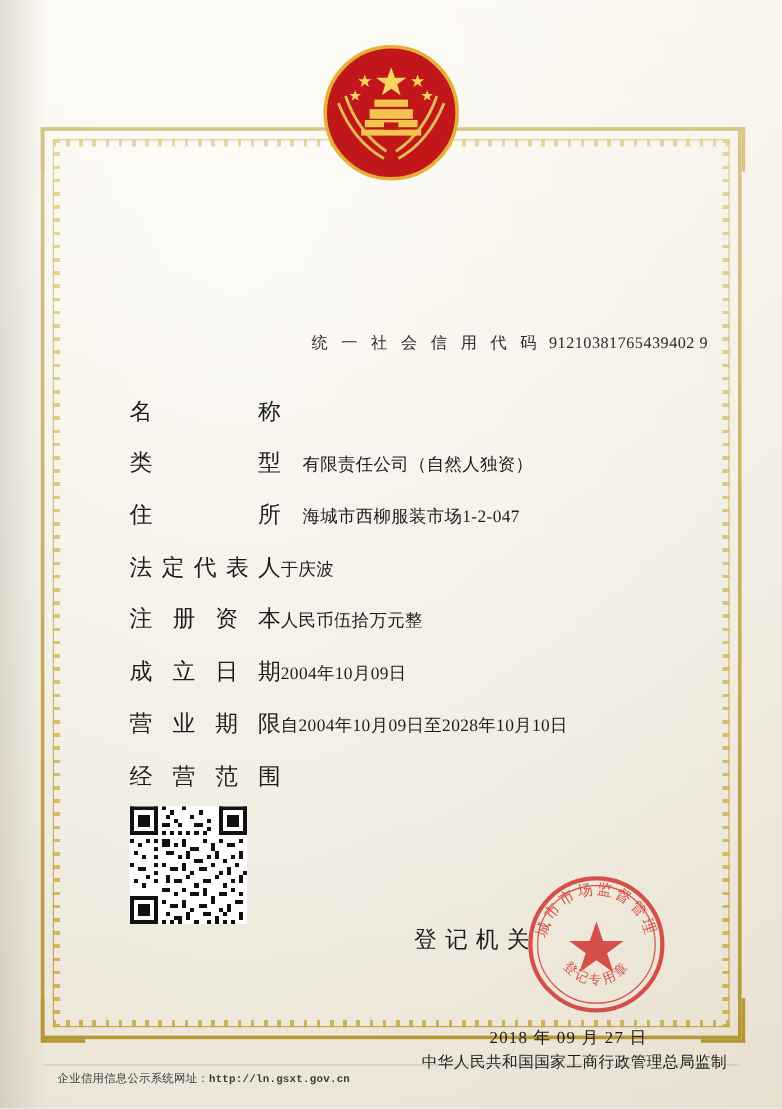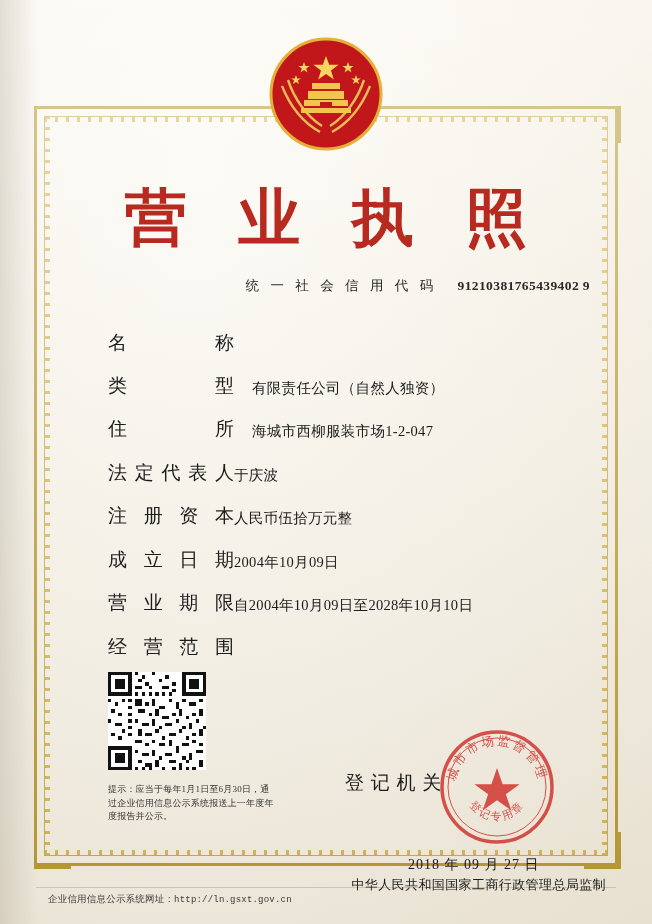--- a/index.html
+++ b/index.html
@@ -110,21 +110,21 @@
   .usci {
     position: absolute;
     right: 62px;
     top: 277px;
     font-size: 13.5px;
     color: #2b2b2b;
     letter-spacing: 1px;
     z-index: 6;
   }
   .usci .usci-label { letter-spacing: 4px; margin-left: 48px; }
-  .usci .usci-value { letter-spacing: 0.4px; margin-left: 16px; font-family: "Liberation Serif", serif; font-weight: bold; }
+  .usci .usci-value { letter-spacing: 0.4px; margin-left: 2px; font-family: "Liberation Serif", serif; }
 
   
   .fields {
     position: absolute;
     left: 108px;
     top: 330px;
     width: 452px;
     z-index: 6;
   }
   .row {
@@ -216,21 +216,21 @@
   
   .footer-left {
     position: absolute;
     left: 48px;
     bottom: 18px;
     font-size: 9.5px;
     color: #3a3a3a;
     z-index: 6;
     letter-spacing: 0.2px;
   }
-  .footer-left .url { font-family: "Liberation Mono", monospace; font-size: 9px; }
+  .footer-left .url { font-family: "Liberation Mono", monospace; font-size: 9px; font-weight: bold; }
   .footer-right {
     position: absolute;
     right: 46px;
     bottom: 30px;
     font-size: 13px;
     color: #1c1c1c;
     z-index: 6;
     letter-spacing: 0.4px;
   }
   .hline {
@@ -279,21 +279,20 @@
       <g fill="#f7d560">
         <polygon points="58,20 61.2,28.8 70.6,28.8 63,34.4 65.8,43.4 58,38 50.2,43.4 53,34.4 45.4,28.8 54.8,28.8"></polygon>
         <polygon points="36,26 37.4,30 41.6,30 38.2,32.5 39.4,36.6 36,34.1 32.6,36.6 33.8,32.5 30.4,30 34.6,30"></polygon>
         <polygon points="80,26 81.4,30 85.6,30 82.2,32.5 83.4,36.6 80,34.1 76.6,36.6 77.8,32.5 74.4,30 78.6,30"></polygon>
         <polygon points="28,39 29.2,42.4 32.8,42.4 29.9,44.6 31,48 28,45.9 25,48 26.1,44.6 23.2,42.4 26.8,42.4"></polygon>
         <polygon points="88,39 89.2,42.4 92.8,42.4 89.9,44.6 91,48 88,45.9 85,48 86.1,44.6 83.2,42.4 86.8,42.4"></polygon>
       </g>
     </svg>
   </div>
 
-  <div class="title">营 业 执 照</div>
 
   <div class="usci">
     <span class="usci-label">统 一 社 会 信 用 代 码</span>
     <span class="usci-value">91210381765439402 9</span>
   </div>
 
   <div class="fields">
 
     <div class="row">
       <div class="label spread-2">
@@ -493,21 +492,20 @@
         <rect x="8" y="28" width="1" height="1"></rect>
           <rect x="10" y="28" width="1" height="1"></rect>
         <rect x="12" y="28" width="1" height="1"></rect>
           <rect x="19" y="28" width="1" height="1"></rect>
         <rect x="21" y="28" width="1" height="1"></rect>
           <rect x="23" y="28" width="1" height="1"></rect>
       </g>
     </svg>
   </div>
 
-  <div class="note">提示：应当于每年1月1日至6月30日，通过企业信用信息公示系统报送上一年度年度报告并公示。</div>
 
   <div class="registry">登 记 机 关</div>
   <div class="reg-date">2018 年 09 月 27 日</div>
 
   <div class="seal">
     <svg viewBox="0 0 118 118" width="118" height="118">
       <defs>
         <path id="sealTop" d="M 17,59 A 42,42 0 0 1 101,59"></path>
         <path id="sealBottom" d="M 26,59 A 33,33 0 0 0 92,59"></path>
       </defs>

